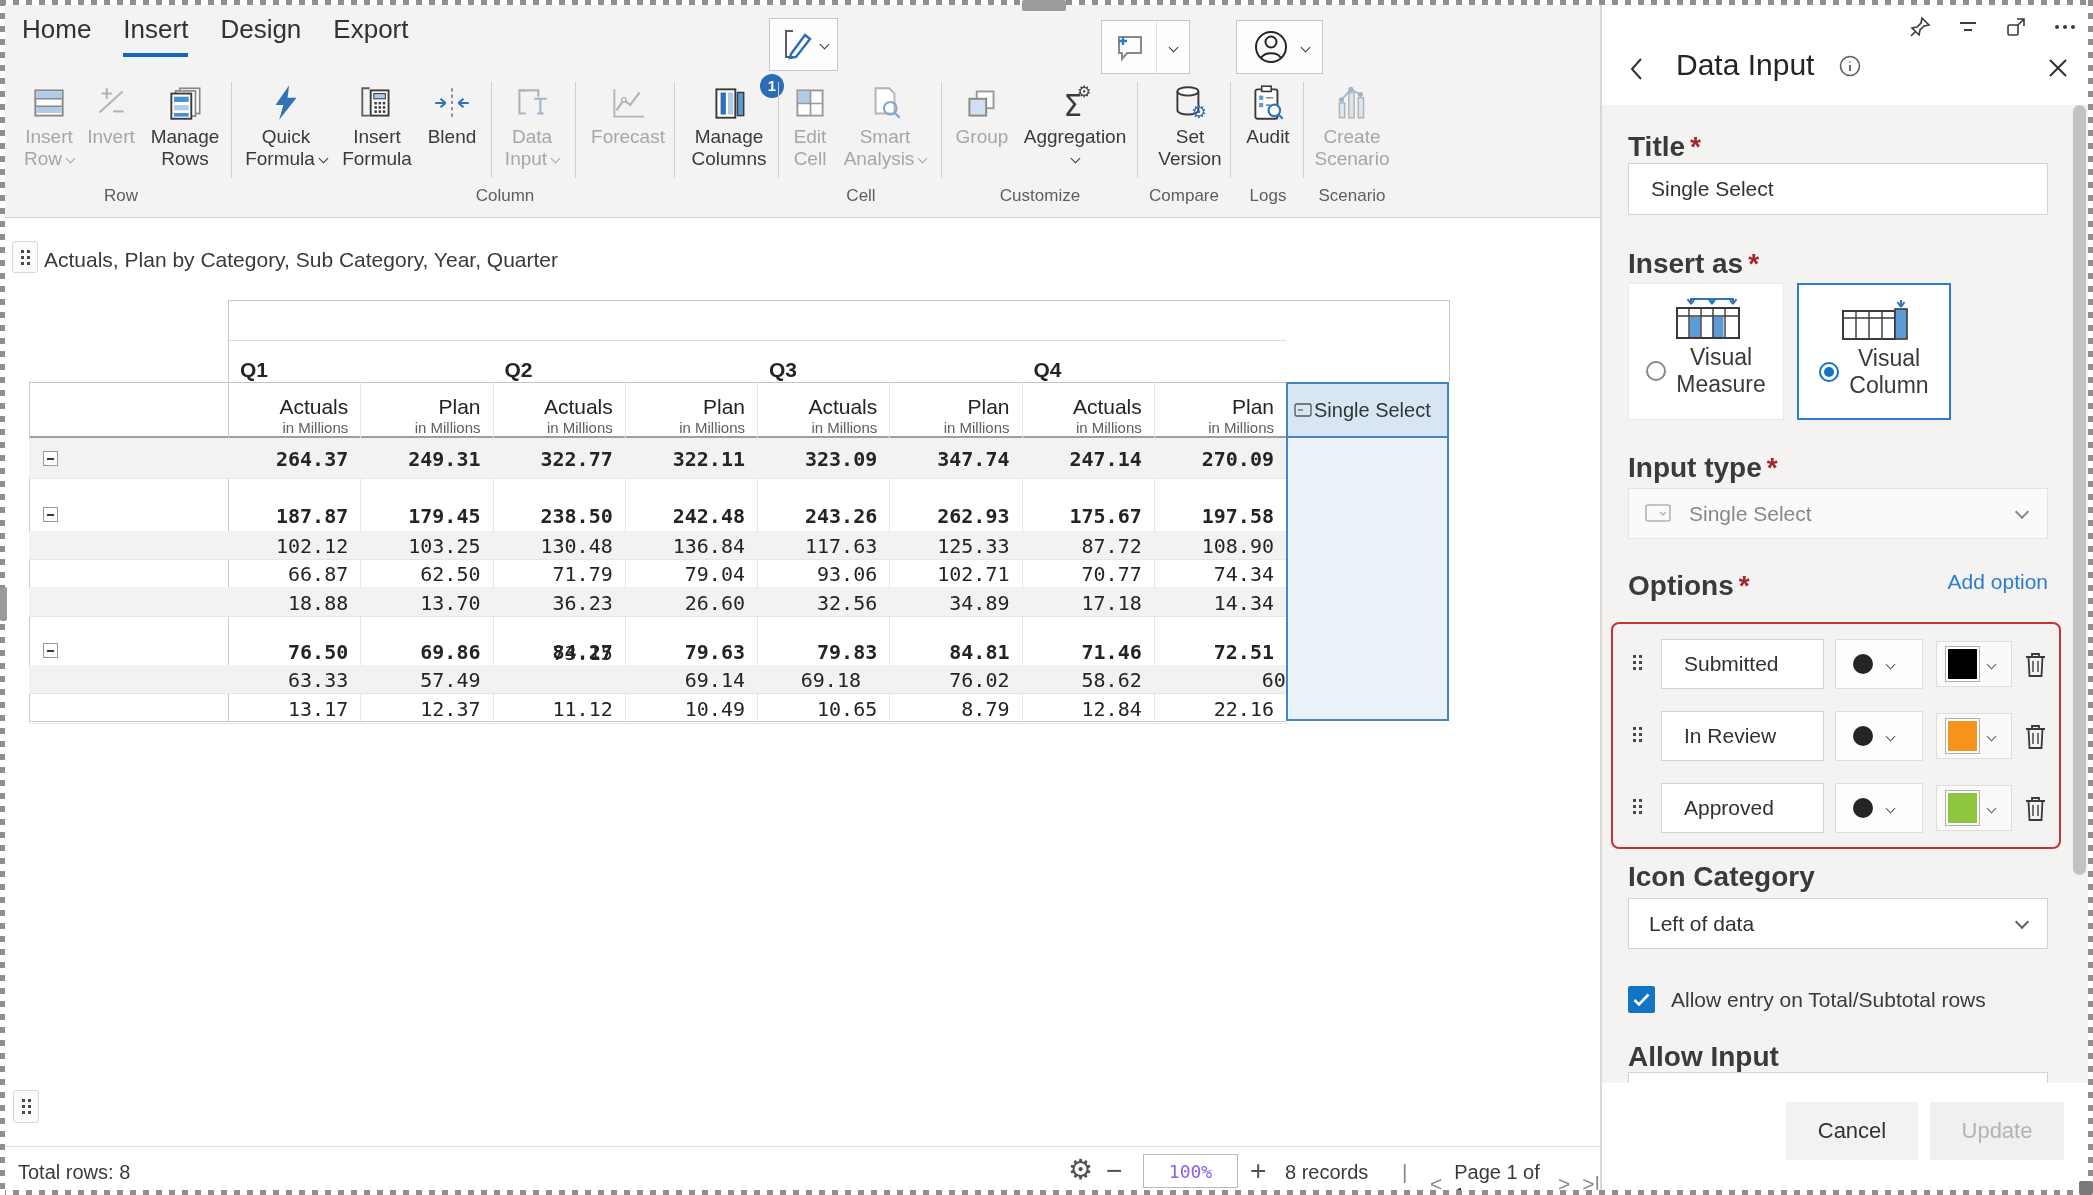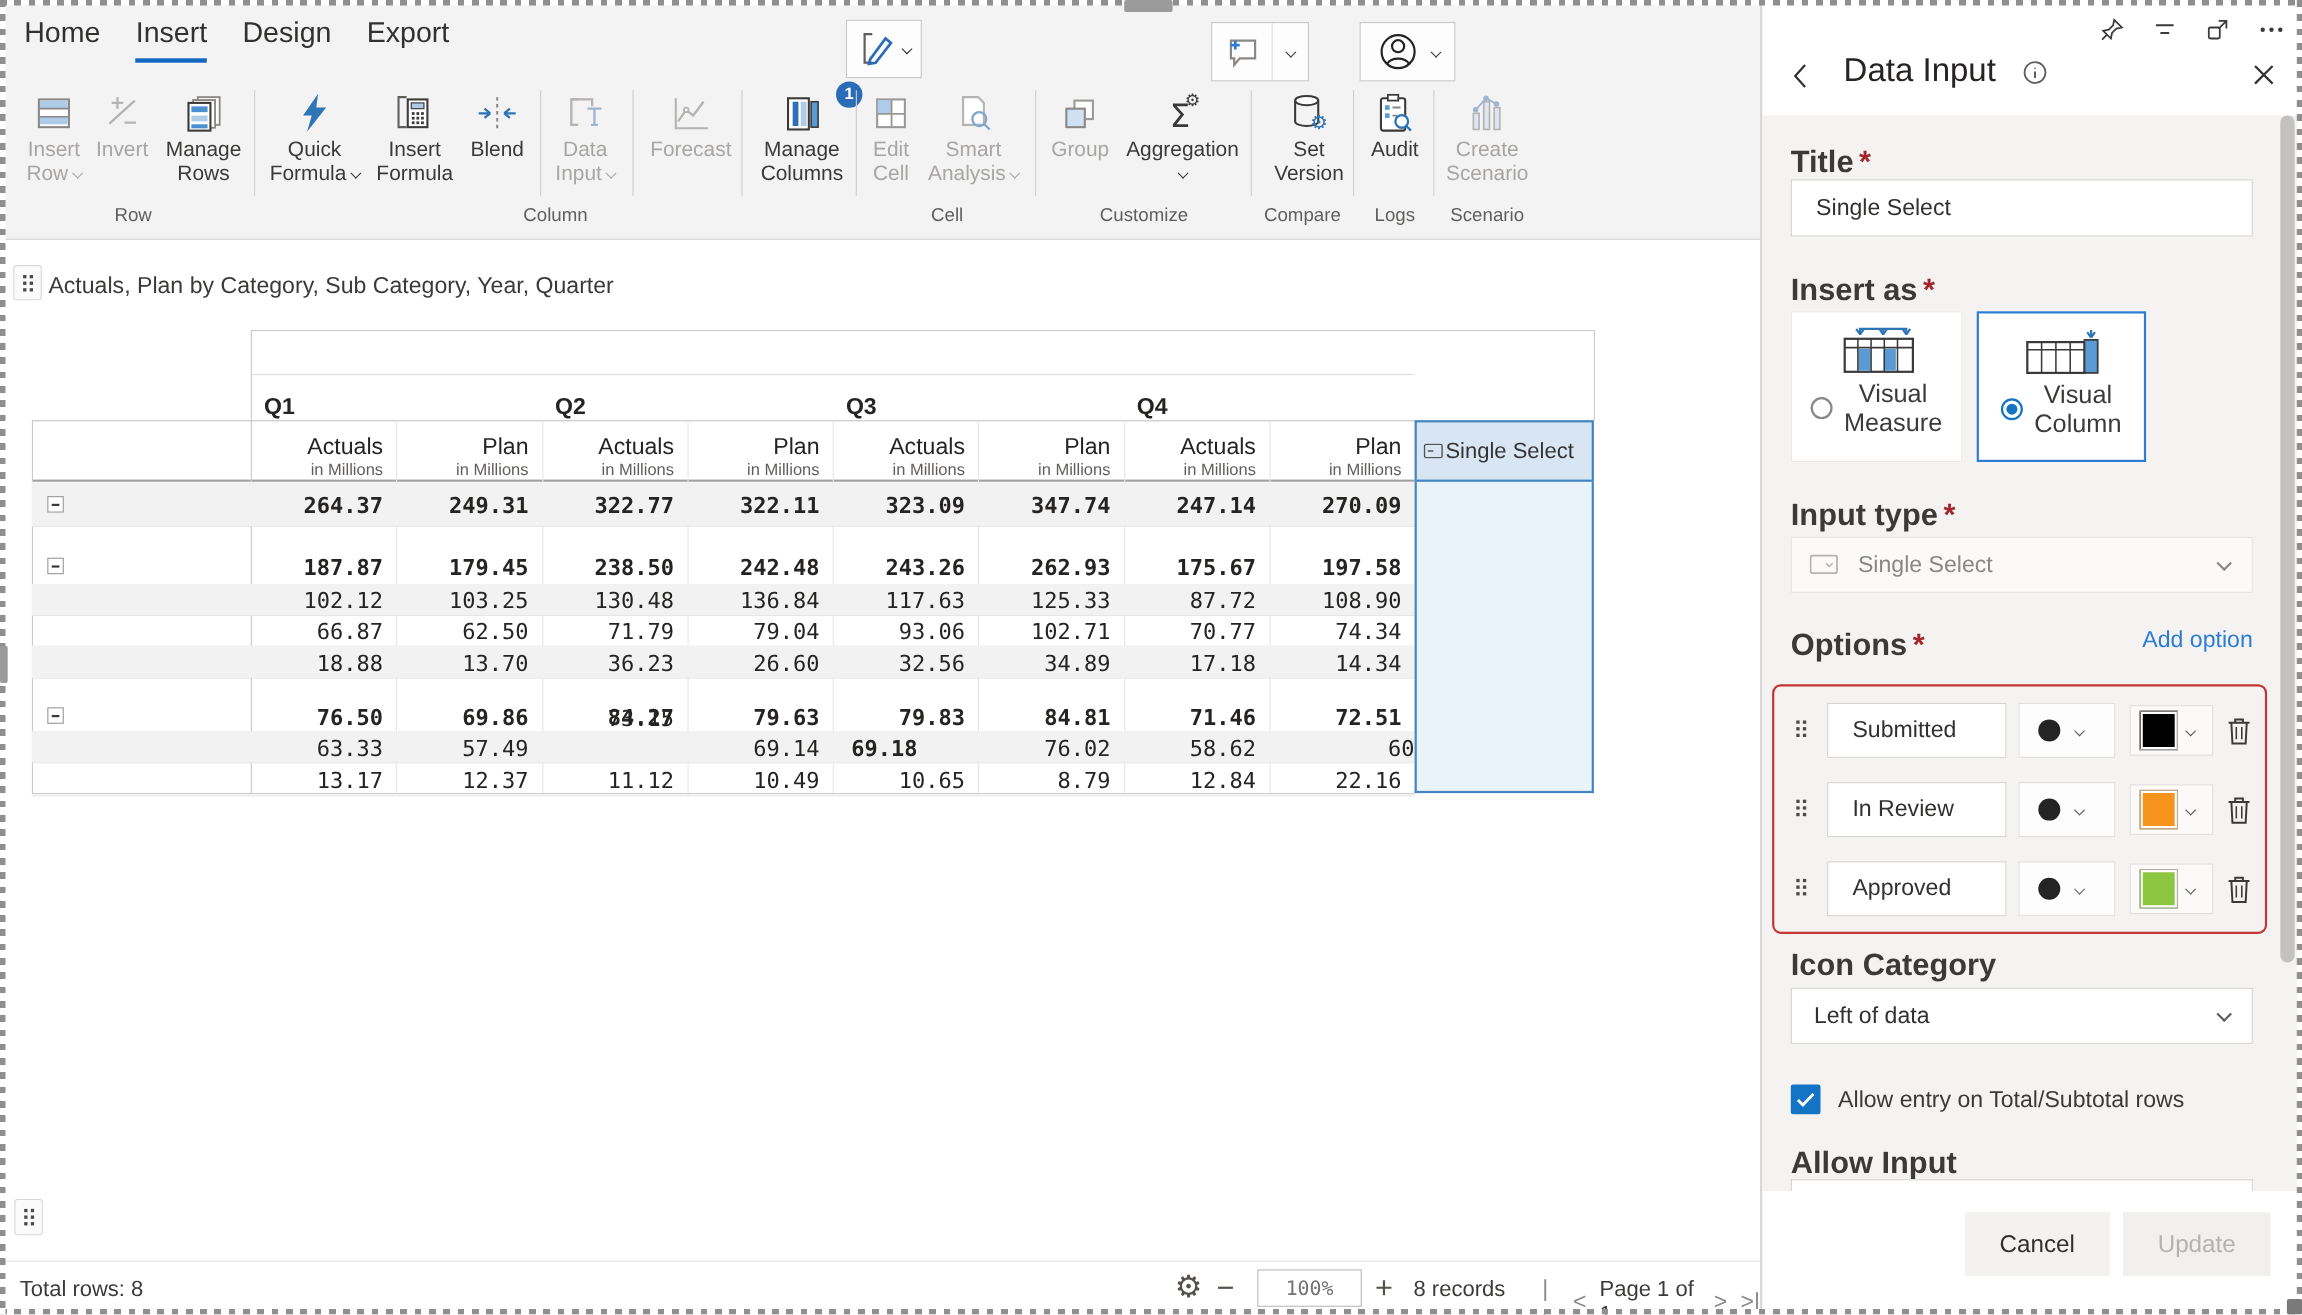--- a/index.html
+++ b/index.html
@@ -439,21 +439,21 @@
       <div class="cell-txt num" style="left:881.5px;top:421px;width:128px;font-weight:bold;">84.81</div>
       <div class="cell-txt num" style="left:1013.75px;top:421px;width:128px;font-weight:bold;">71.46</div>
       <div class="cell-txt num" style="left:1146px;top:421px;width:128px;font-weight:bold;">72.51</div>
       <div class="hline" style="left:29px;top:446px;width:1257px;height:1px;"></div>
       <div class="rowbg" style="top:446px;height:28px;background:#f2f2f2;"></div>
       <div class="cell-txt" style="left:74px;top:449px;"></div>
       <div class="cell-txt num" style="left:220.25px;top:449px;width:128px;">63.33</div>
       <div class="cell-txt num" style="left:352.5px;top:449px;width:128px;">57.49</div>
       <div class="cell-txt num" style="left:484.75px;top:422px;width:128px;">73.15</div>
       <div class="cell-txt num" style="left:617px;top:449px;width:128px;">69.14</div>
-      <div class="cell-txt num" style="left:706px;top:449px;width:128px;font-weight:bold;">69.18</div>
+      <div class="cell-txt num" style="left:733px;top:449px;width:128px;">69.18</div>
       <div class="cell-txt num" style="left:881.5px;top:449px;width:128px;">76.02</div>
       <div class="cell-txt num" style="left:1013.75px;top:449px;width:128px;">58.62</div>
       <div class="cell-txt num" style="left:1194px;top:449px;width:128px;">60.36</div>
       <div class="hline" style="left:29px;top:474px;width:1257px;height:1px;"></div>
       <div class="cell-txt" style="left:74px;top:478px;"></div>
       <div class="cell-txt num" style="left:220.25px;top:478px;width:128px;">13.17</div>
       <div class="cell-txt num" style="left:352.5px;top:478px;width:128px;">12.37</div>
       <div class="cell-txt num" style="left:484.75px;top:478px;width:128px;">11.12</div>
       <div class="cell-txt num" style="left:617px;top:478px;width:128px;">10.49</div>
       <div class="cell-txt num" style="left:749.25px;top:478px;width:128px;">10.65</div>
@@ -472,21 +472,21 @@
         <i></i>
         <i></i>
       </span>
   </div>
 </div>
 
 <div class="abs statusbar">
   <div class="sb-txt" style="left:18px;top:14px;">Total rows: 8</div>
   <div class="sb-ico" style="left:1068px;top:6px;font-size:28px;">⚙</div>
   <div class="sb-ico" style="left:1106px;top:8px;font-size:28px;">−</div>
-  <div style="position:absolute;left:1143px;top:7px;width:95px;height:34px;border:1px solid #bdbbb9;background:#fff;display:flex;align-items:center;justify-content:center;font-family:'DejaVu Sans Mono',monospace;font-size:18px;color:#737373;">
+  <div style="position:absolute;left:1143px;top:7px;width:95px;height:34px;border:1px solid #bdbbb9;background:#fff;display:flex;align-items:center;justify-content:center;font-family:'DejaVu Sans Mono',monospace;font-size:18px;color:#8b5cf6;">
       <span>100%</span>
     </div>
   <div class="sb-ico" style="left:1250px;top:8px;font-size:28px;">+</div>
   <div class="sb-txt" style="left:1285px;top:14px;">8 records</div>
   <div style="position:absolute;left:1402px;top:13px;display:flex;gap:12px;align-items:center;font-size:21px;color:#8a8886;">
     <span>|&lt;</span>
     <span>&lt;</span>
     <span style="color:#3b3a39;font-size:20px;">Page 1 of 1</span>
     <span>&gt;</span>
     <span>&gt;|</span>

